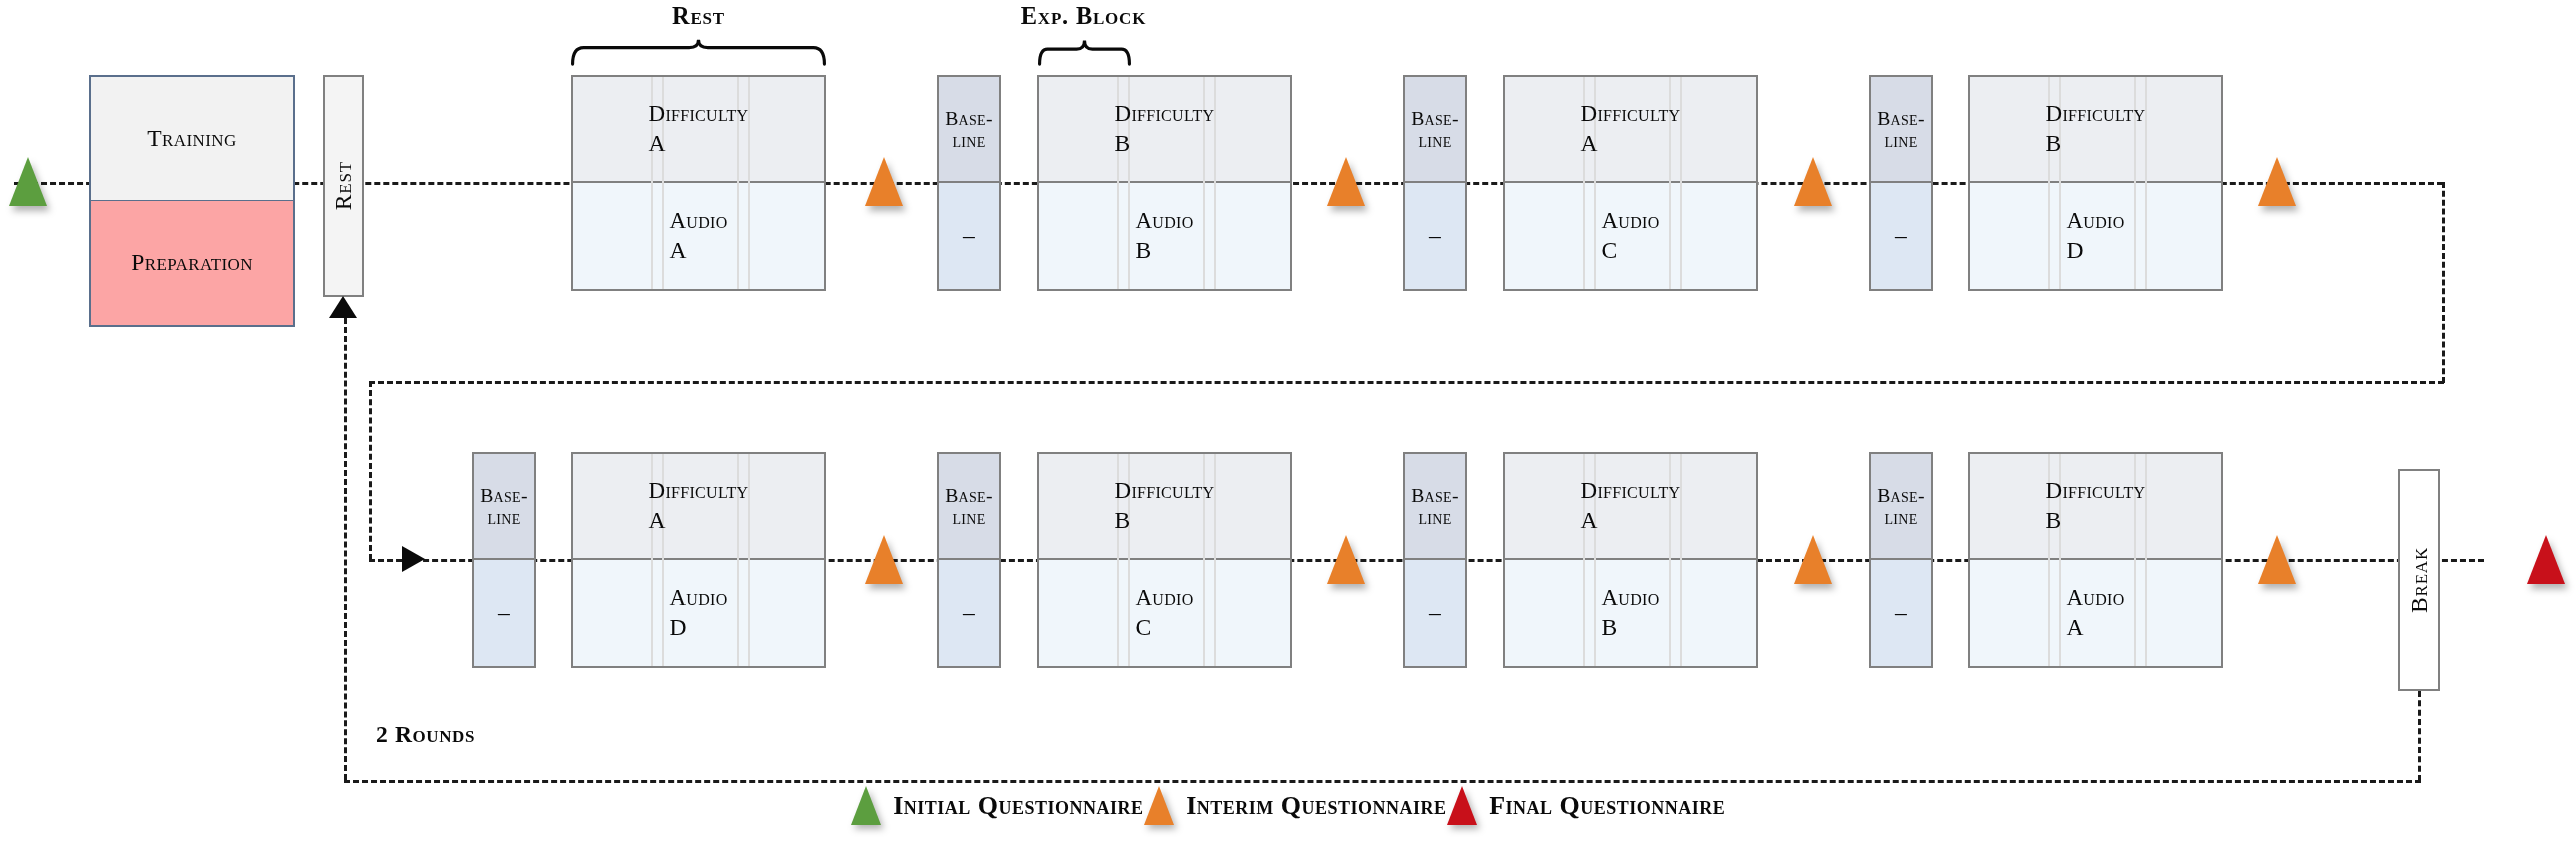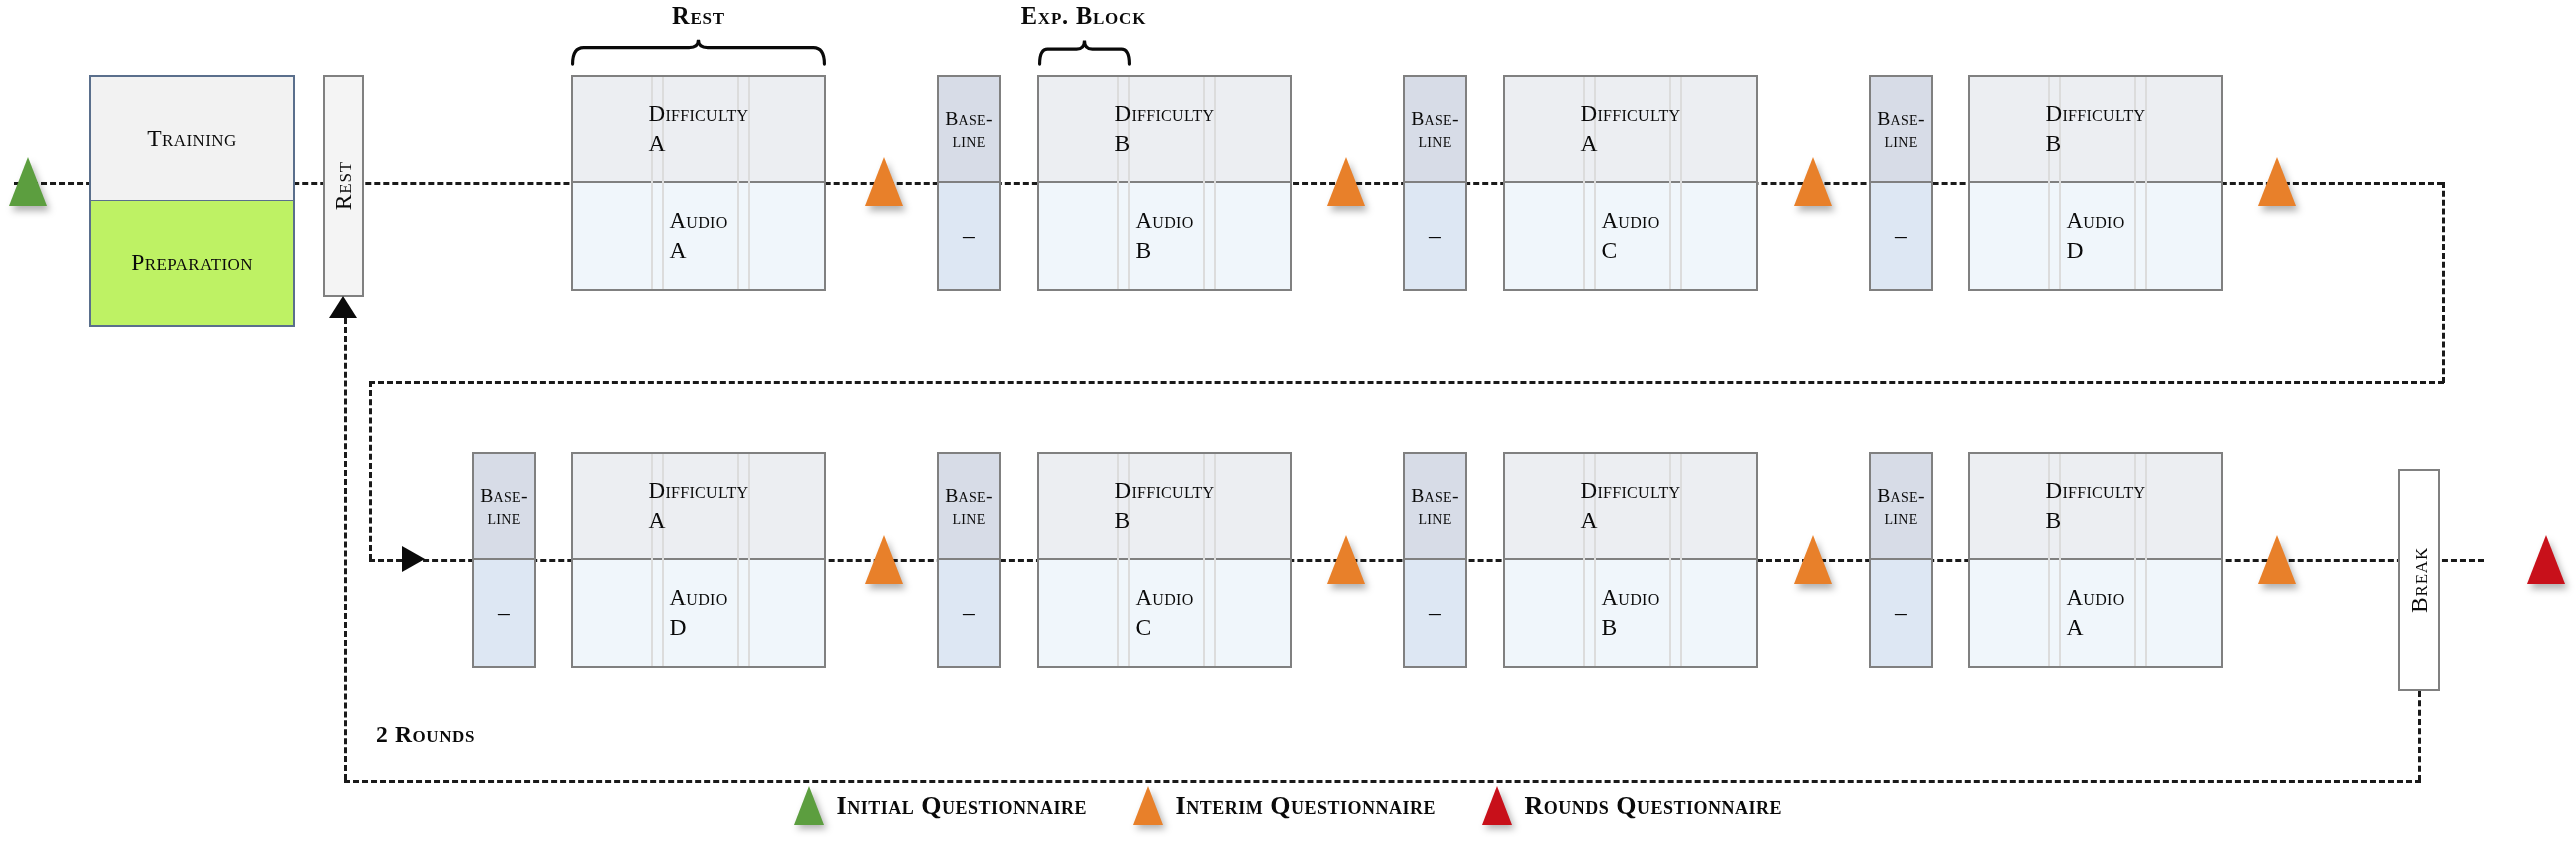--- a/index.html
+++ b/index.html
@@ -49,21 +49,21 @@
     height: 50%;
     display: flex;
     align-items: center;
     justify-content: center;
     position: relative;
   }
 
   
   .training-box { border: 2.4px solid #5a6f8c; }
   .training-box .half.top    { background: #f2f2f2; border-bottom: 1.6px solid #5a6f8c; }
-  .training-box .half.bottom { background: #bef264; }
+  .training-box .half.bottom { background: #fca5a5; }
   .training-box .lbl { font-size: 23.6px; }
 
   
   .vbox {
     border: 2.4px solid #808080;
     background: #f4f4f4;
     display: flex; align-items: center; justify-content: center;
   }
   .vbox .vlabel {
     font-size: 23.6px;
@@ -143,21 +143,20 @@
     white-space: nowrap;
   }
 
   
   #legend {
     position: absolute;
     left: 0; right: 0;
     display: flex;
     align-items: center;
     justify-content: center;
-    gap: 46px;
   }
   .legend-item { display: flex; align-items: center; gap: 12.6px; }
   .legend-tri {
     width: 0; height: 0;
     border-left: 15px solid transparent;
     border-right: 15px solid transparent;
     filter: drop-shadow(3.1px 4.7px 3.9px rgba(0,0,0,.30));
   }
   .legend-tri.green  { border-bottom: 39px solid #5c9e3f; }
   .legend-tri.orange { border-bottom: 39px solid #e8802a; }
@@ -484,18 +483,18 @@
     <div class="legend-item">
       <span class="legend-tri green"></span>
       <span class="legend-text">Initial Questionnaire</span>
     </div>
     <div class="legend-item">
       <span class="legend-tri orange"></span>
       <span class="legend-text">Interim Questionnaire</span>
     </div>
     <div class="legend-item">
       <span class="legend-tri red"></span>
-      <span class="legend-text">Rounds Questionnaire</span>
+      <span class="legend-text">Final Questionnaire</span>
     </div>
   </div>
 
 </div>
 
 
 </body></html>

